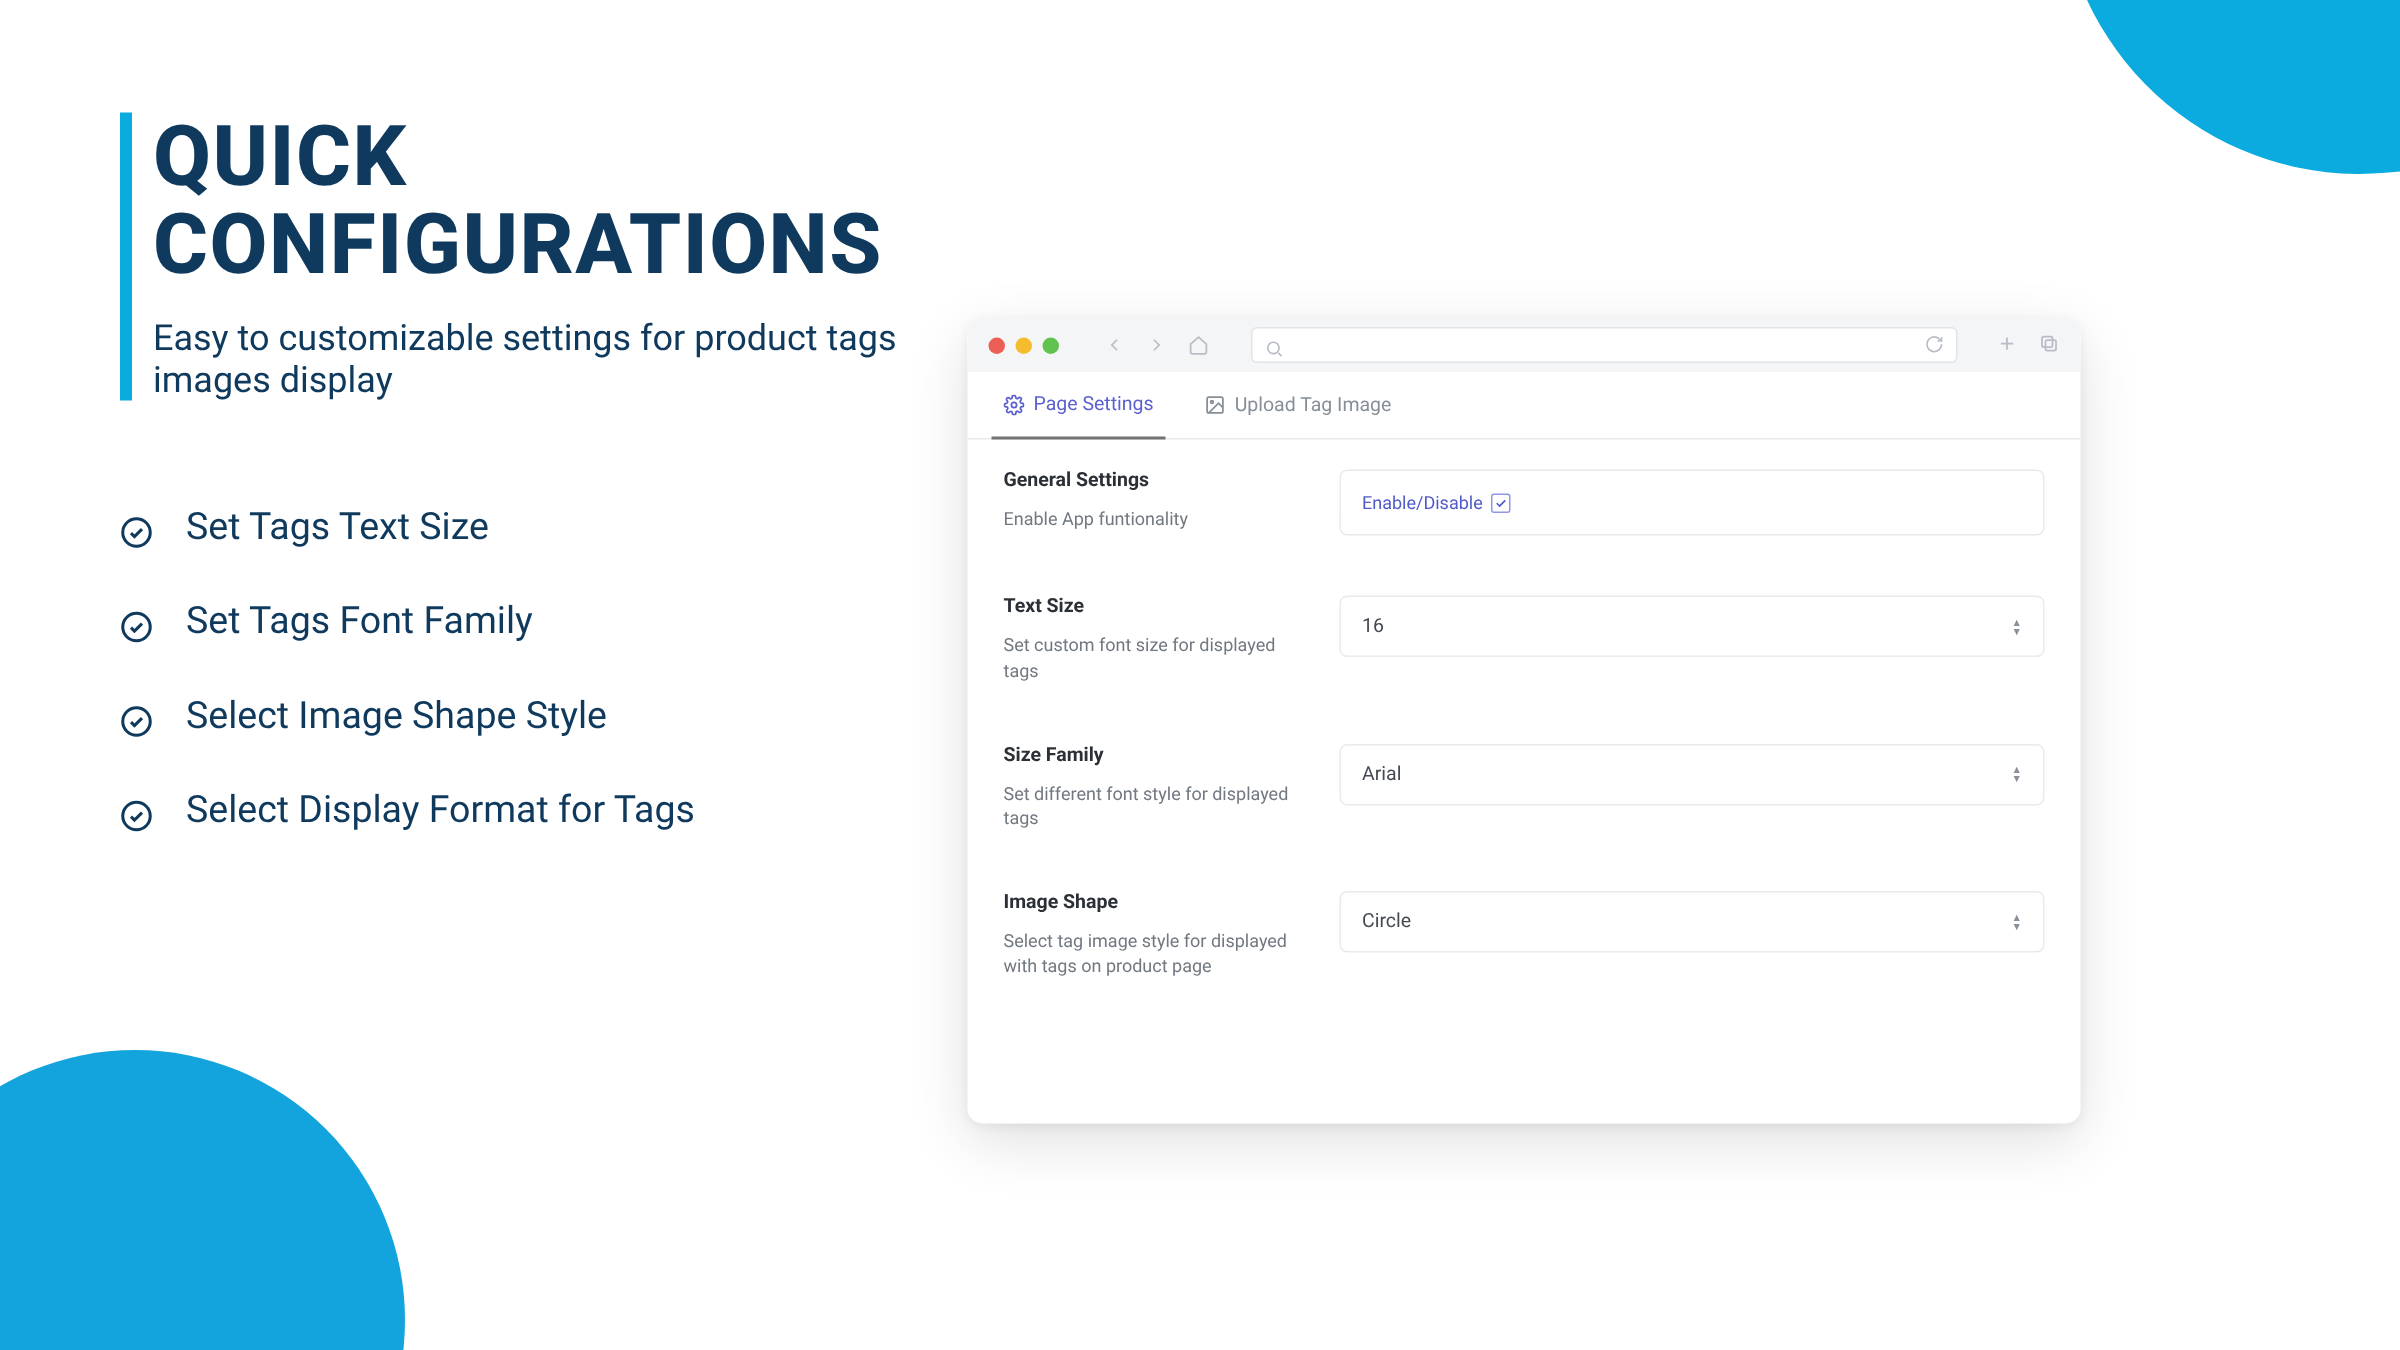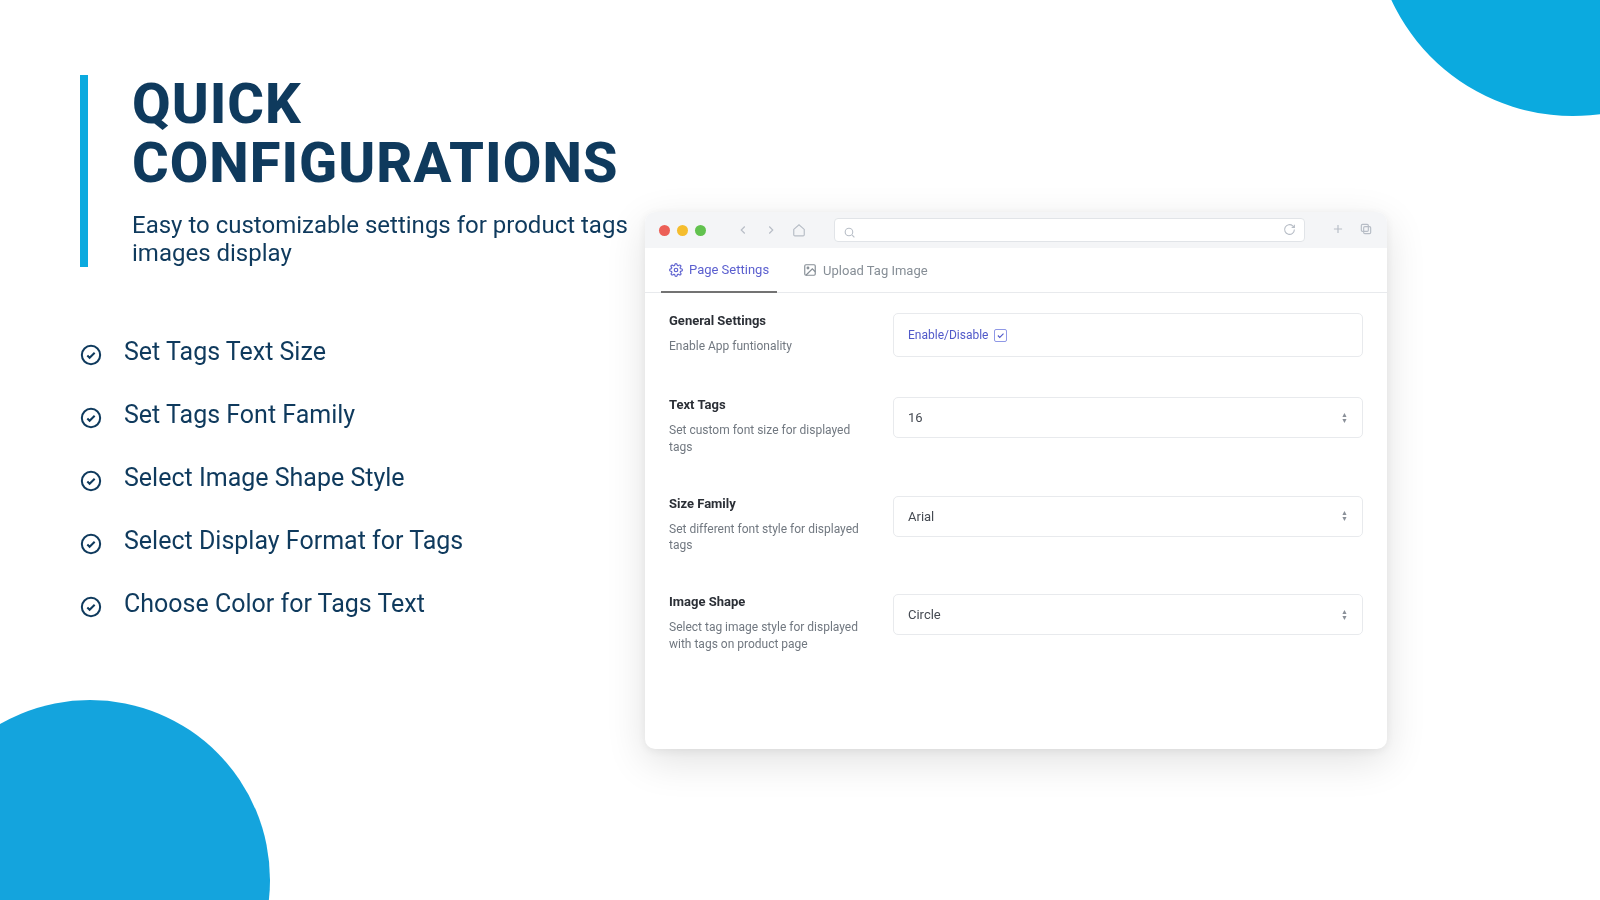--- a/index.html
+++ b/index.html
@@ -34,21 +34,21 @@
     }
 
     .left-panel {
       position: absolute;
       left: 80px;
       top: 75px;
       width: 560px;
     }
     .heading-wrap {
       border-left: 8px solid #0baadf;
-      padding-left: 44px;
+      padding-left: 14px;
     }
     .heading {
       font-size: 56px;
       font-weight: 800;
       color: #0f3a5d;
       letter-spacing: 1px;
       line-height: 1.05;
     }
     .subheading {
       margin-top: 18px;
@@ -269,29 +269,20 @@
     </div>
     <div class="feature-item">
       <span class="check-icon">
         <svg viewBox="0 0 24 24" fill="none" stroke="#0f3a5d" stroke-width="2.2">
             <circle cx="12" cy="12" r="10"></circle>
             <path d="M8 12.5l2.5 2.5L16 9.5"></path>
           </svg>
       </span>
       <span class="feature-text">Select Display Format  for Tags</span>
     </div>
-    <div class="feature-item">
-      <span class="check-icon">
-        <svg viewBox="0 0 24 24" fill="none" stroke="#0f3a5d" stroke-width="2.2">
-            <circle cx="12" cy="12" r="10"></circle>
-            <path d="M8 12.5l2.5 2.5L16 9.5"></path>
-          </svg>
-      </span>
-      <span class="feature-text">Choose Color for Tags Text</span>
-    </div>
   </div>
 </div>
 
 <div class="browser-window">
   <div class="browser-toolbar">
     <div class="traffic-lights">
       <span class="dot red"></span>
       <span class="dot yellow"></span>
       <span class="dot green"></span>
     </div>
@@ -376,21 +367,21 @@
                     <path d="M5 12l5 5L20 7"></path>
                   </svg>
               </span>
             </div>
           </div>
         </div>
       </div>
 
       <div class="setting-row">
         <div class="setting-label-col">
-          <div class="setting-title">Text Tags</div>
+          <div class="setting-title">Text Size</div>
           <div class="setting-desc">Set custom font size for displayed tags</div>
         </div>
         <div class="setting-control-col">
           <div class="control-box simple">
             <span>16</span>
             <span class="spin-icons">
               <span>▲</span>
               <span>▼</span>
             </span>
           </div>

